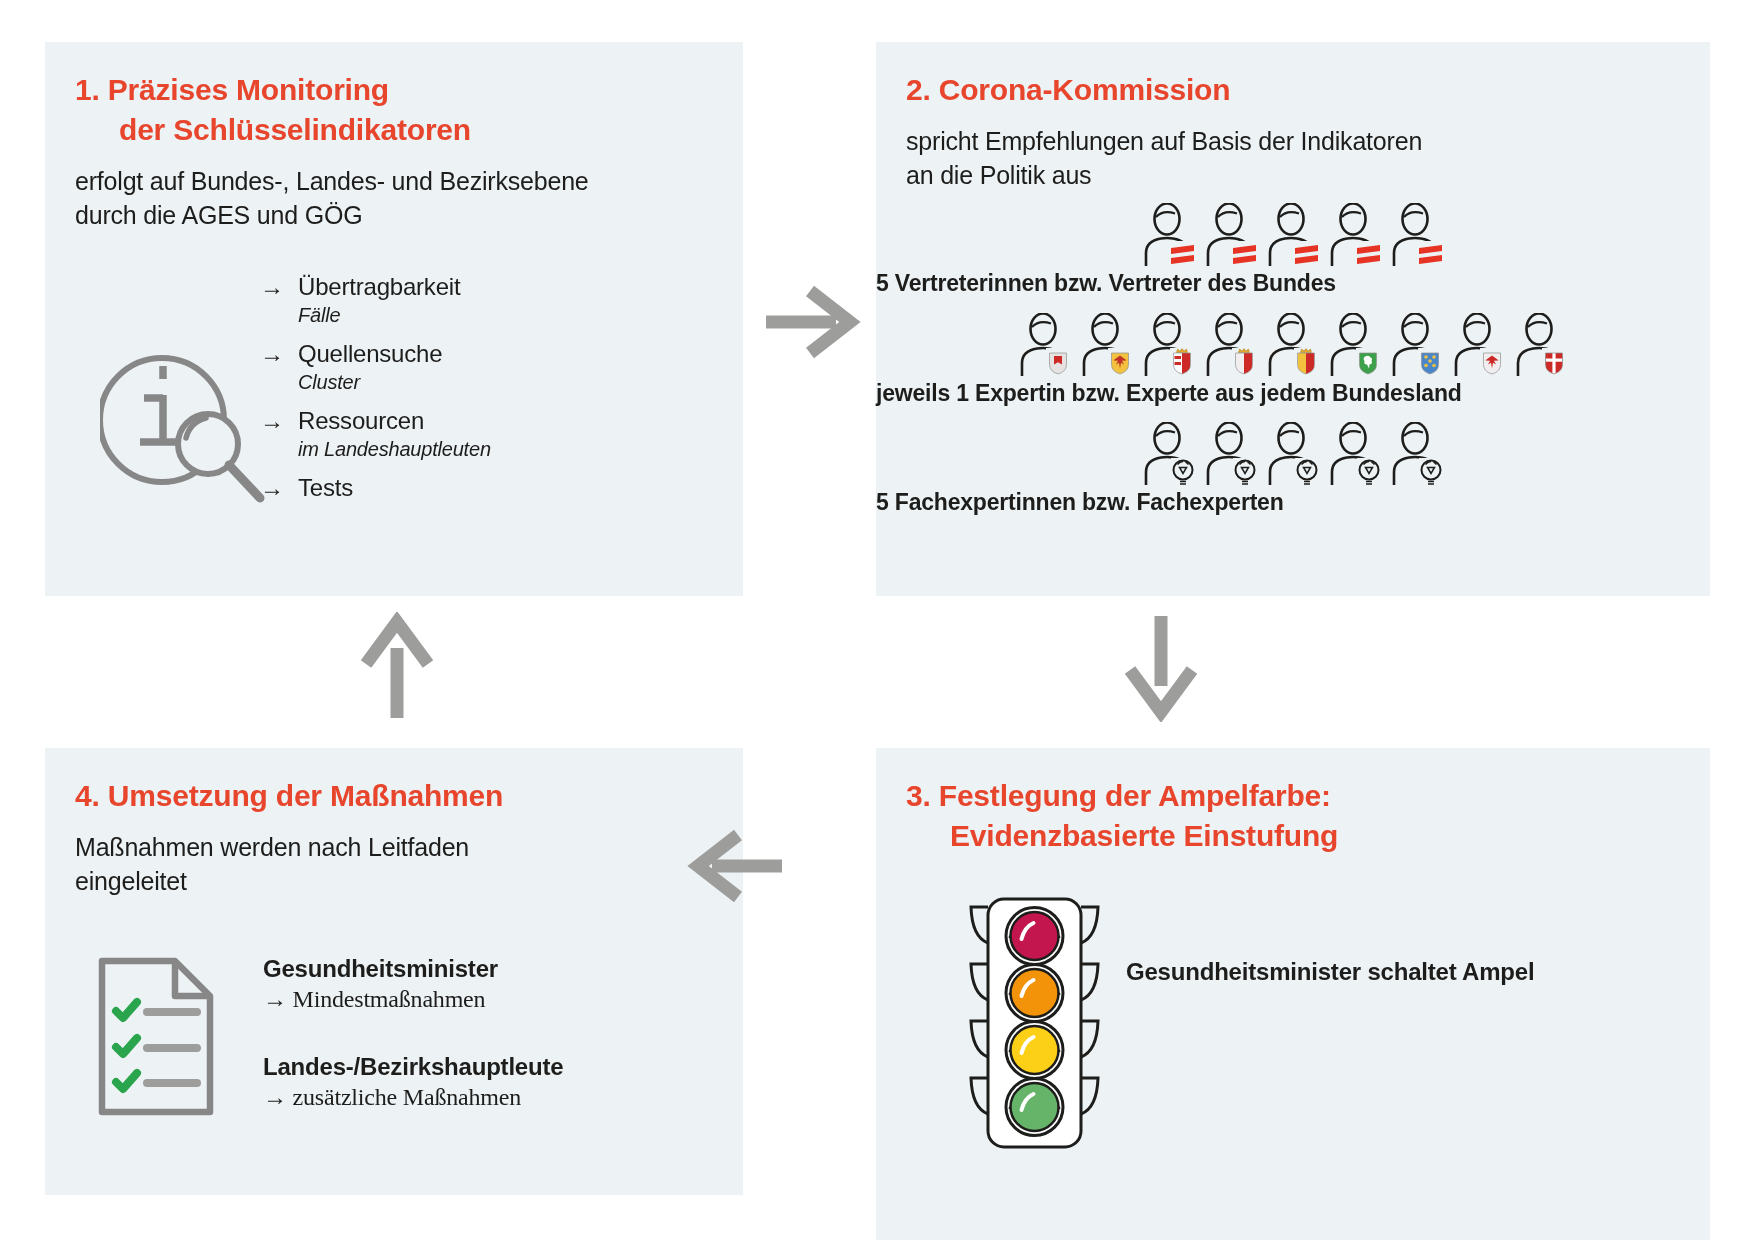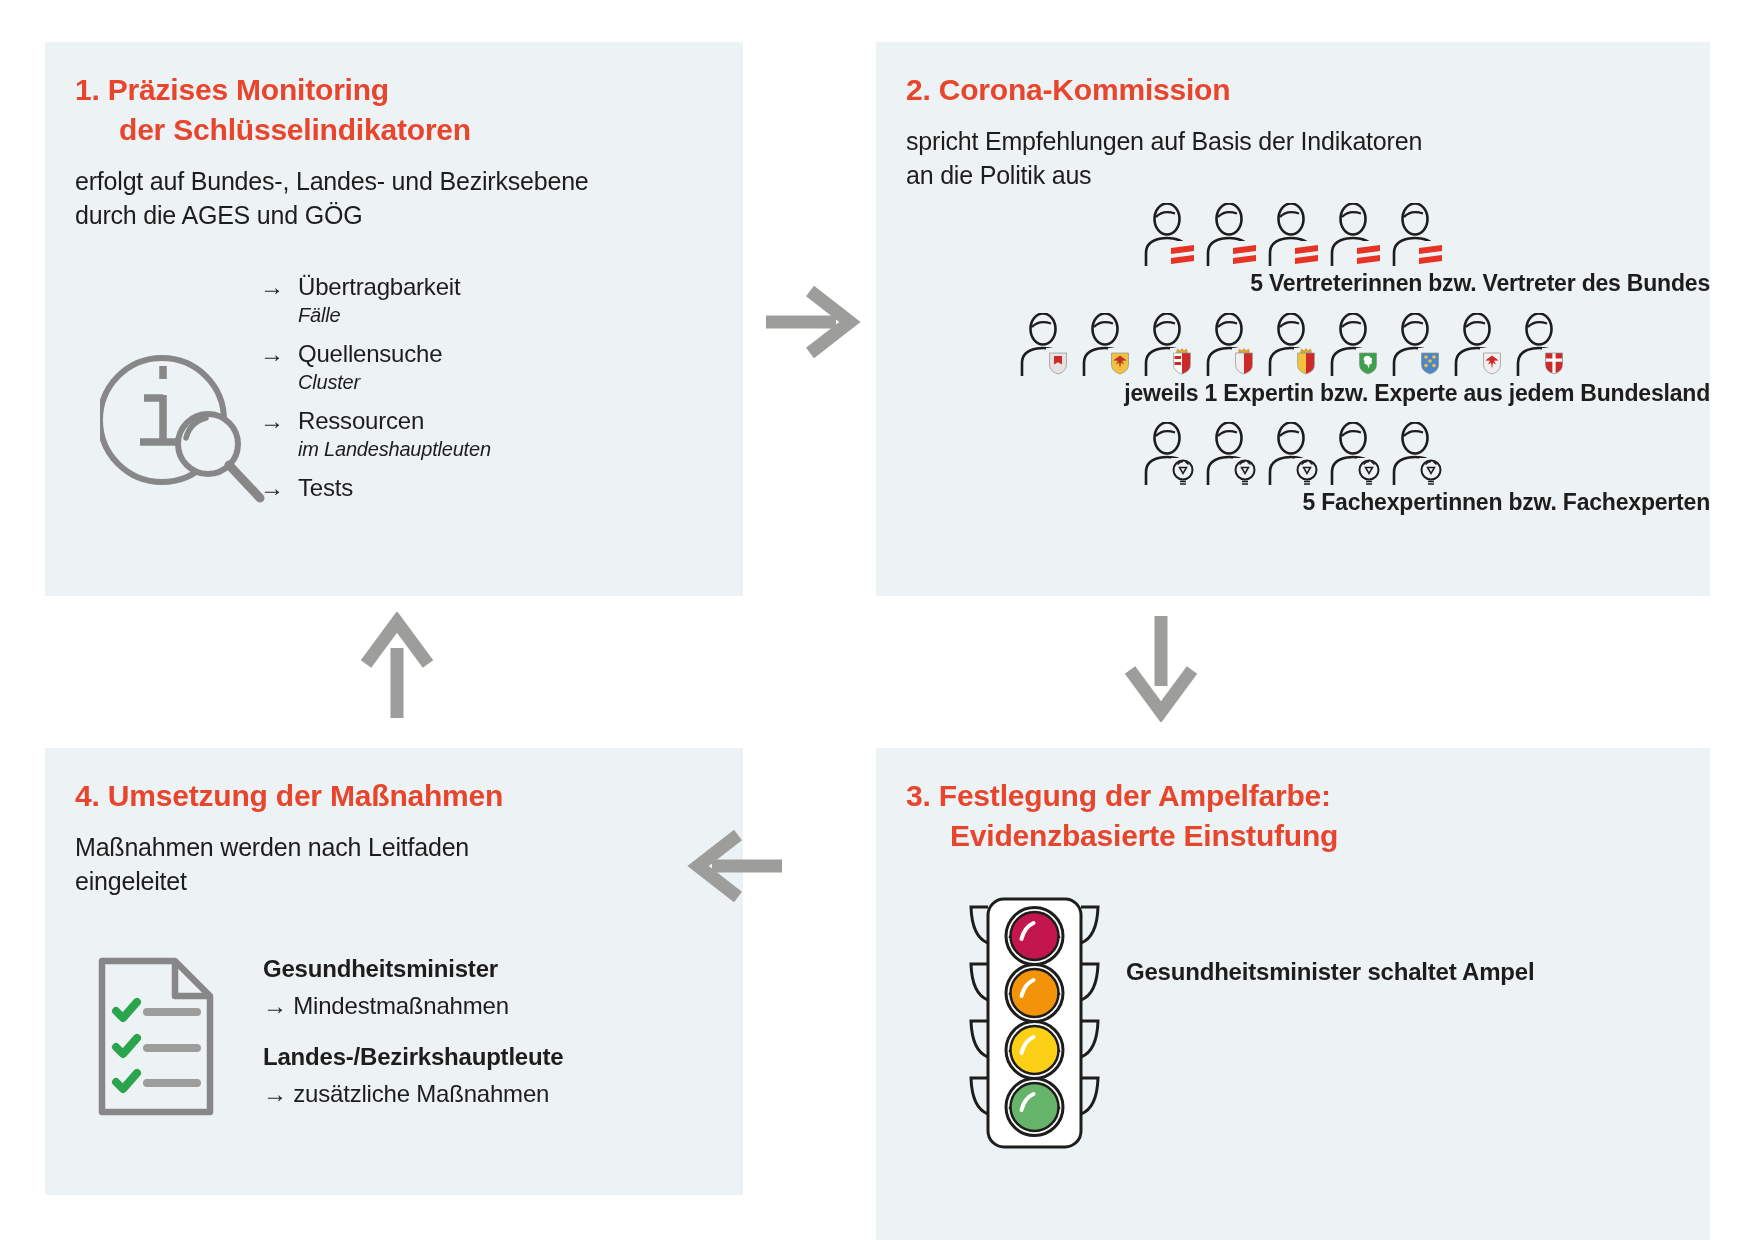--- a/index.html
+++ b/index.html
@@ -20,35 +20,35 @@
   .info-icon{position:absolute;left:55px;top:308px;}
   .indicators{position:absolute;left:215px;top:230px;margin:0;padding:0;list-style:none;}
   .indicators li{margin:0 0 11px 0;}
   .ind-main{display:flex;align-items:baseline;}
   .ind-arrow{display:inline-block;width:38px;font-size:24px;color:var(--text);}
   .ind-label{font-size:24px;font-weight:400;line-height:1.25;}
   .ind-sub{margin-left:38px;font-size:20px;font-style:italic;line-height:1.3;}
 
   
   .commission-rows{position:absolute;left:0;top:161px;width:100%;}
-  .person-row{margin-bottom:15px;text-align:right;}
+  .person-row{margin-bottom:15px;text-align:left;}
   .persons{display:flex;justify-content:center;align-items:flex-end;gap:6px;}
   .row-label{font-size:23px;font-weight:700;margin-top:3px;line-height:1.2;}
 
   
   .traffic-light{position:absolute;left:86px;top:148px;}
   .tl-text{position:absolute;left:250px;top:208px;}
   .bold-line{font-size:24px;font-weight:700;line-height:1.3;}
   .reg-line{font-size:24px;font-weight:400;line-height:1.3;margin-top:6px;}
 
   
   .checklist{position:absolute;left:52px;top:208px;}
-  .b4-entries{position:absolute;left:218px;top:206px;display:flex;flex-direction:column;gap:21px;}
+  .b4-entries{position:absolute;left:218px;top:206px;display:flex;flex-direction:column;gap:38px;}
   .entry-label{font-size:24px;font-weight:700;line-height:1.25;}
-  .entry-sub{font-size:24px;font-weight:400;margin-top:7px;line-height:1.25;}
+  .entry-sub{font-size:24px;font-weight:400;line-height:1.25;font-family:Liberation Serif, serif;}
 
   
   .arrow{position:absolute;}
   .arrow path{stroke:var(--arrow);stroke-width:13;fill:none;stroke-linecap:butt;stroke-linejoin:miter;}
   .arrow-right{left:760px;top:282px;}
   .arrow-down{left:1121px;top:610px;}
   .arrow-left{left:676px;top:826px;}
   .arrow-up{left:357px;top:612px;}
 </style>
 </head>

